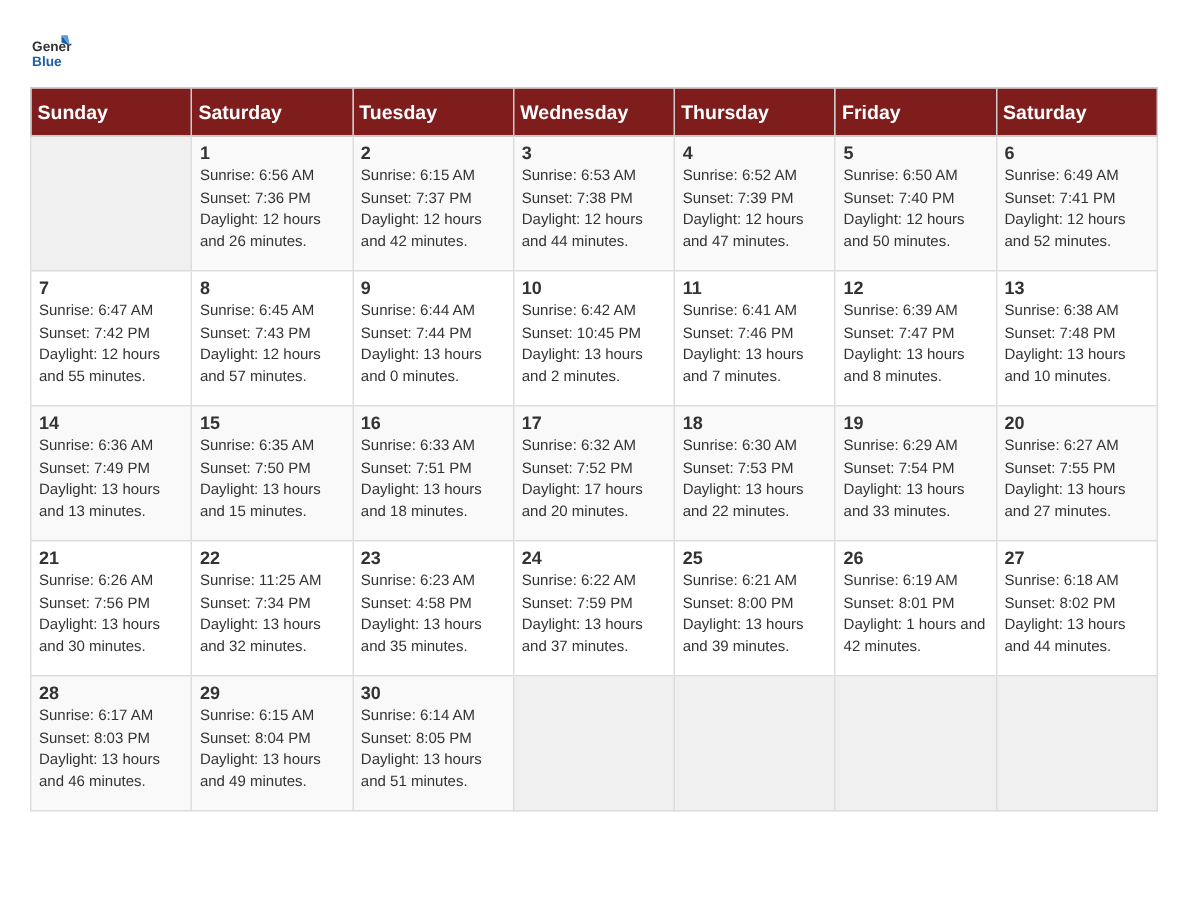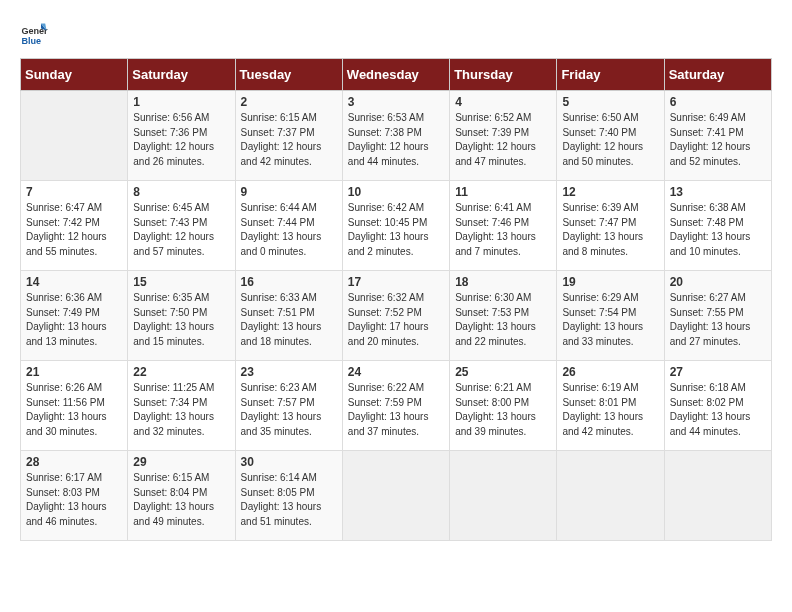--- a/index.html
+++ b/index.html
@@ -280,37 +280,37 @@
           <span>Sunset: 7:55 PM</span><br>
           <span>Daylight: 13 hours and 27 minutes.</span>
         </div>
       </td>
       </tr>
       <tr>
         <td>
         <span class="day-num">21</span>
         <div class="cell-content">
           <span>Sunrise: 6:26 AM</span><br>
-          <span>Sunset: 11:56 PM</span><br>
+          <span>Sunset: 7:56 PM</span><br>
           <span>Daylight: 13 hours and 30 minutes.</span>
         </div>
       </td>
         <td>
         <span class="day-num">22</span>
         <div class="cell-content">
           <span>Sunrise: 11:25 AM</span><br>
           <span>Sunset: 7:34 PM</span><br>
           <span>Daylight: 13 hours and 32 minutes.</span>
         </div>
       </td>
         <td>
         <span class="day-num">23</span>
         <div class="cell-content">
           <span>Sunrise: 6:23 AM</span><br>
-          <span>Sunset: 7:57 PM</span><br>
+          <span>Sunset: 4:58 PM</span><br>
           <span>Daylight: 13 hours and 35 minutes.</span>
         </div>
       </td>
         <td>
         <span class="day-num">24</span>
         <div class="cell-content">
           <span>Sunrise: 6:22 AM</span><br>
           <span>Sunset: 7:59 PM</span><br>
           <span>Daylight: 13 hours and 37 minutes.</span>
         </div>
@@ -321,21 +321,21 @@
           <span>Sunrise: 6:21 AM</span><br>
           <span>Sunset: 8:00 PM</span><br>
           <span>Daylight: 13 hours and 39 minutes.</span>
         </div>
       </td>
         <td>
         <span class="day-num">26</span>
         <div class="cell-content">
           <span>Sunrise: 6:19 AM</span><br>
           <span>Sunset: 8:01 PM</span><br>
-          <span>Daylight: 13 hours and 42 minutes.</span>
+          <span>Daylight: 1 hours and 42 minutes.</span>
         </div>
       </td>
         <td>
         <span class="day-num">27</span>
         <div class="cell-content">
           <span>Sunrise: 6:18 AM</span><br>
           <span>Sunset: 8:02 PM</span><br>
           <span>Daylight: 13 hours and 44 minutes.</span>
         </div>
       </td>

